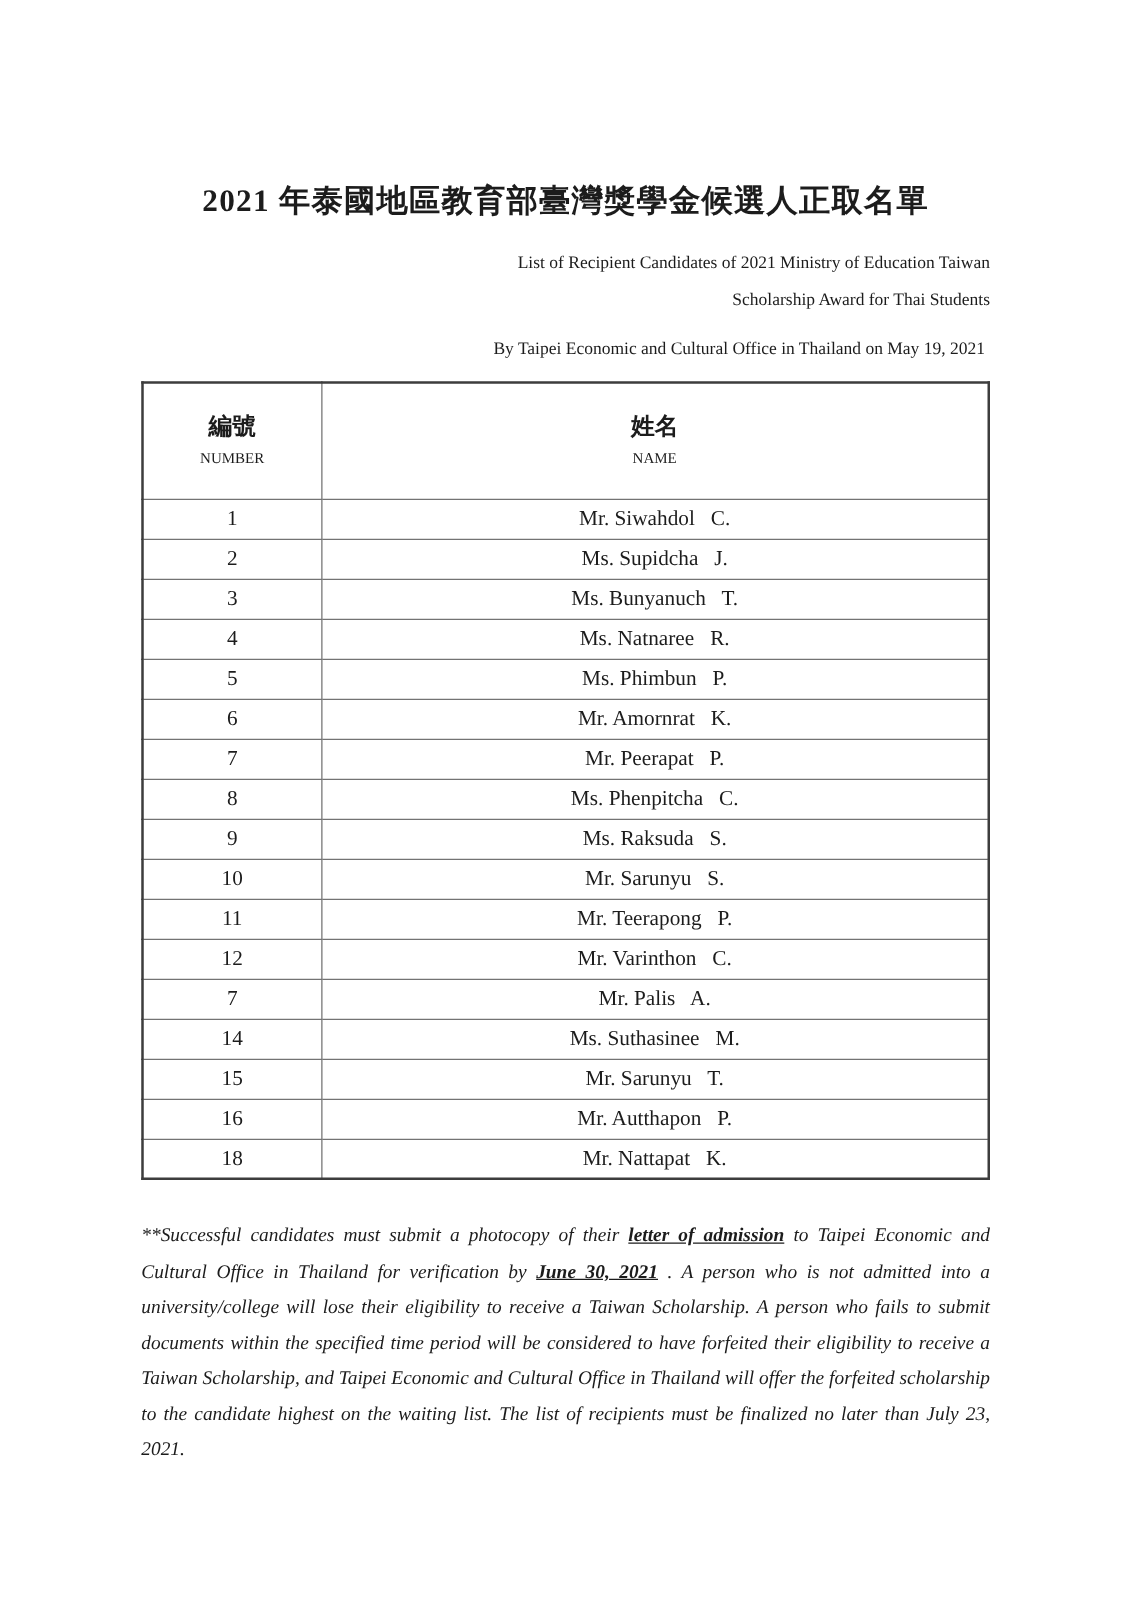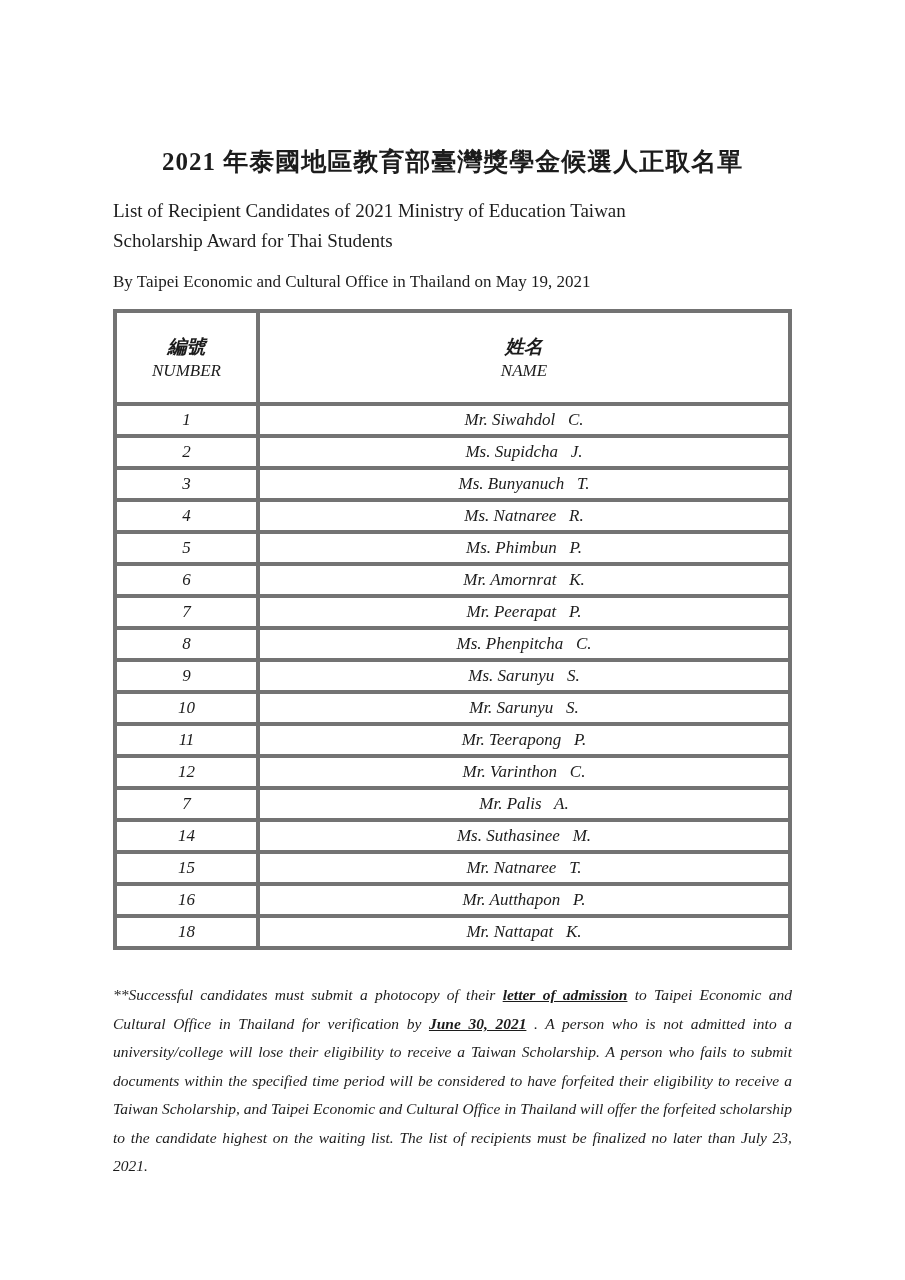--- a/index.html
+++ b/index.html
@@ -17,53 +17,53 @@
   }
   .title-zh {
     text-align: center;
     font-size: 25px;
     font-weight: bold;
     letter-spacing: 1px;
     line-height: 32px;
   }
   .title-en {
     margin-top: 18px;
-    text-align: left;
-    font-size: 19px;
+    text-align: right;
+    font-size: 14px;
     line-height: 30px;
   }
   .byline {
     margin-top: 16px;
-    font-size: 17px;
+    text-align: right;
+    font-size: 14px;
     padding-right: 4px;
   }
   table.recipients {
     margin-top: 17px;
     width: 679px;
     border-collapse: collapse;
     table-layout: fixed;
   }
   table.recipients th, table.recipients td {
-    border: 4px solid #737373;
+    border: 1px solid #737373;
     text-align: center;
     vertical-align: middle;
     font-weight: normal;
-    font-style: italic;
   }
   table.recipients { border: 2px solid #3d3d3d; }
   table.recipients thead th { height: 93px; }
   table.recipients td { height: 32px; font-size: 17px; white-space: pre; }
   .col-number { width: 143px; }
   .hdr-zh {
     font-size: 19px;
     font-weight: bold;
     line-height: 26px;
   }
   .hdr-en {
-    font-size: 17px;
+    font-size: 12px;
     line-height: 22px;
     text-align: center;
   }
   .note {
     margin-top: 31px;
     font-size: 15.5px;
     line-height: 28.5px;
     text-align: justify;
     font-style: italic;
   }
@@ -141,21 +141,21 @@
           <td>Mr. Peerapat   P.</td>
         </tr>
 
         <tr>
           <td>8</td>
           <td>Ms. Phenpitcha   C.</td>
         </tr>
 
         <tr>
           <td>9</td>
-          <td>Ms. Sarunyu   S.</td>
+          <td>Ms. Raksuda   S.</td>
         </tr>
 
         <tr>
           <td>10</td>
           <td>Mr. Sarunyu   S.</td>
         </tr>
 
         <tr>
           <td>11</td>
           <td>Mr. Teerapong   P.</td>
@@ -171,21 +171,21 @@
           <td>Mr. Palis   A.</td>
         </tr>
 
         <tr>
           <td>14</td>
           <td>Ms. Suthasinee   M.</td>
         </tr>
 
         <tr>
           <td>15</td>
-          <td>Mr. Natnaree   T.</td>
+          <td>Mr. Sarunyu   T.</td>
         </tr>
 
         <tr>
           <td>16</td>
           <td>Mr. Autthapon   P.</td>
         </tr>
 
 
         <tr>
           <td>18</td>

